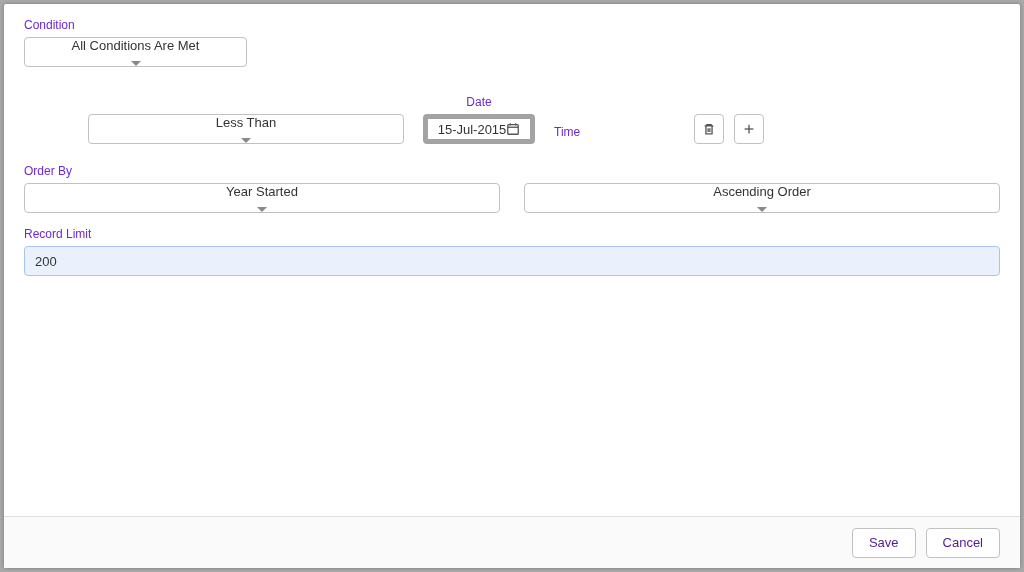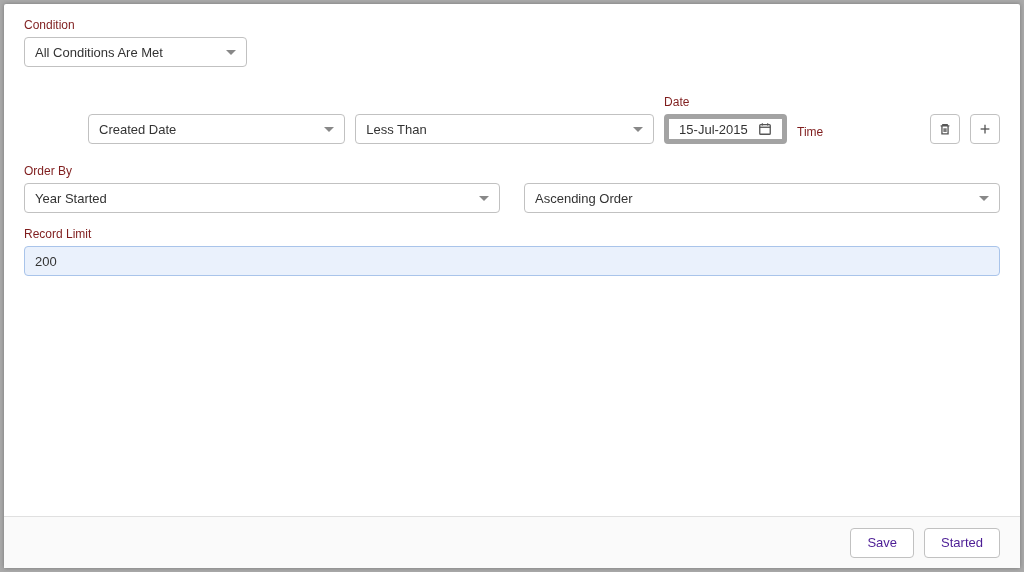--- a/index.html
+++ b/index.html
@@ -28,36 +28,37 @@
     }
     .modal-body {
       flex: 1;
       padding: 14px 20px;
     }
     .field-group {
       margin-bottom: 14px;
     }
     .label {
       font-size: 12px;
-      color: #7f1d1d;
+      color: #6d28d9;
       margin-bottom: 5px;
       display: block;
     }
     .select {
       display: flex;
       align-items: center;
       justify-content: space-between;
       height: 30px;
       border: 1px solid #c1c1c1;
       border-radius: 4px;
       padding: 0 10px;
       background: #fff;
       cursor: pointer;
       font-size: 13px;
       color: #333;
+      flex-direction: column;
     }
     .caret {
       width: 0;
       height: 0;
       border-left: 5px solid transparent;
       border-right: 5px solid transparent;
       border-top: 5px solid #888;
     }
     .condition-row {
       display: flex;
@@ -148,33 +149,27 @@
 
     <div class="field-group">
       <span class="label">Condition</span>
       <div class="select" style="width: 223px;">
         <span>All Conditions Are Met</span>
         <span class="caret"></span>
       </div>
     </div>
 
     <div class="condition-row">
-      <div style="width: 272px;">
-        <div class="select">
-          <span>Created Date</span>
-          <span class="caret"></span>
-        </div>
-      </div>
       <div style="width: 316px;">
         <div class="select">
           <span>Less Than</span>
           <span class="caret"></span>
         </div>
       </div>
-      <div style="width: 130px;">
+      <div style="width: 130px; align-items: center;">
         <span class="label">Date</span>
         <div class="input date">
           <span>15-Jul-2015</span>
           <svg class="icon-svg" viewBox="0 0 16 16">
             <rect x="2" y="3" width="12" height="11" rx="1"></rect>
             <line x1="2" y1="6" x2="14" y2="6"></line>
             <line x1="5" y1="1.5" x2="5" y2="4"></line>
             <line x1="11" y1="1.5" x2="11" y2="4"></line>
           </svg>
         </div>
@@ -216,15 +211,15 @@
     </div>
 
     <div class="field-group">
       <span class="label">Record Limit</span>
       <input type="text" class="text-input" value="200" style="">
     </div>
 
   </div>
   <div class="modal-footer">
     <button class="btn">Save</button>
-    <button class="btn">Started</button>
+    <button class="btn">Cancel</button>
   </div>
 </div>
 
 </body></html>

